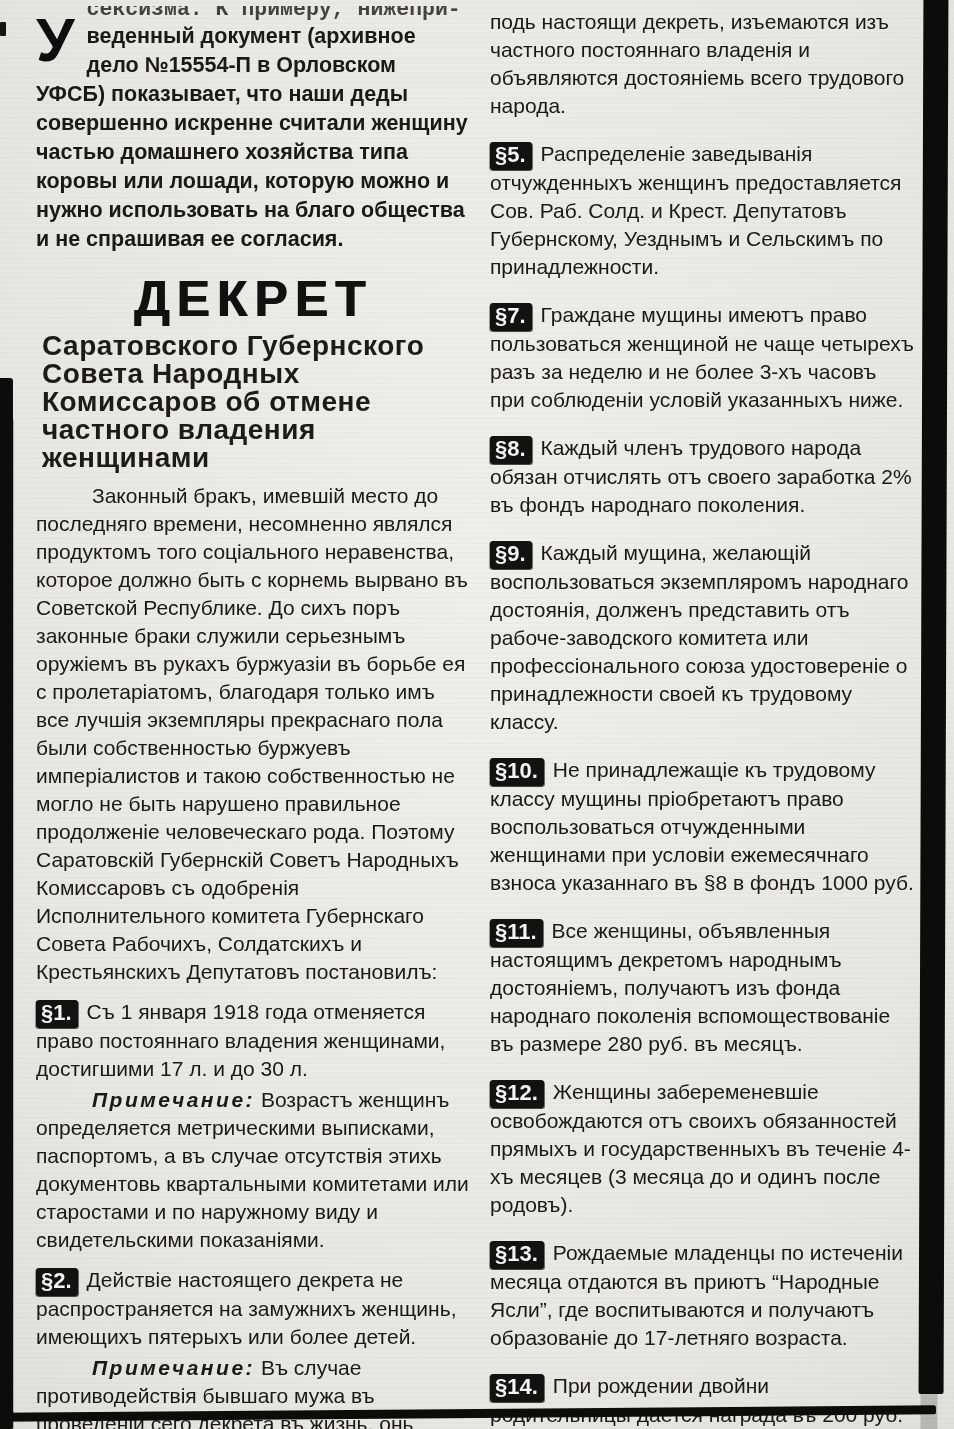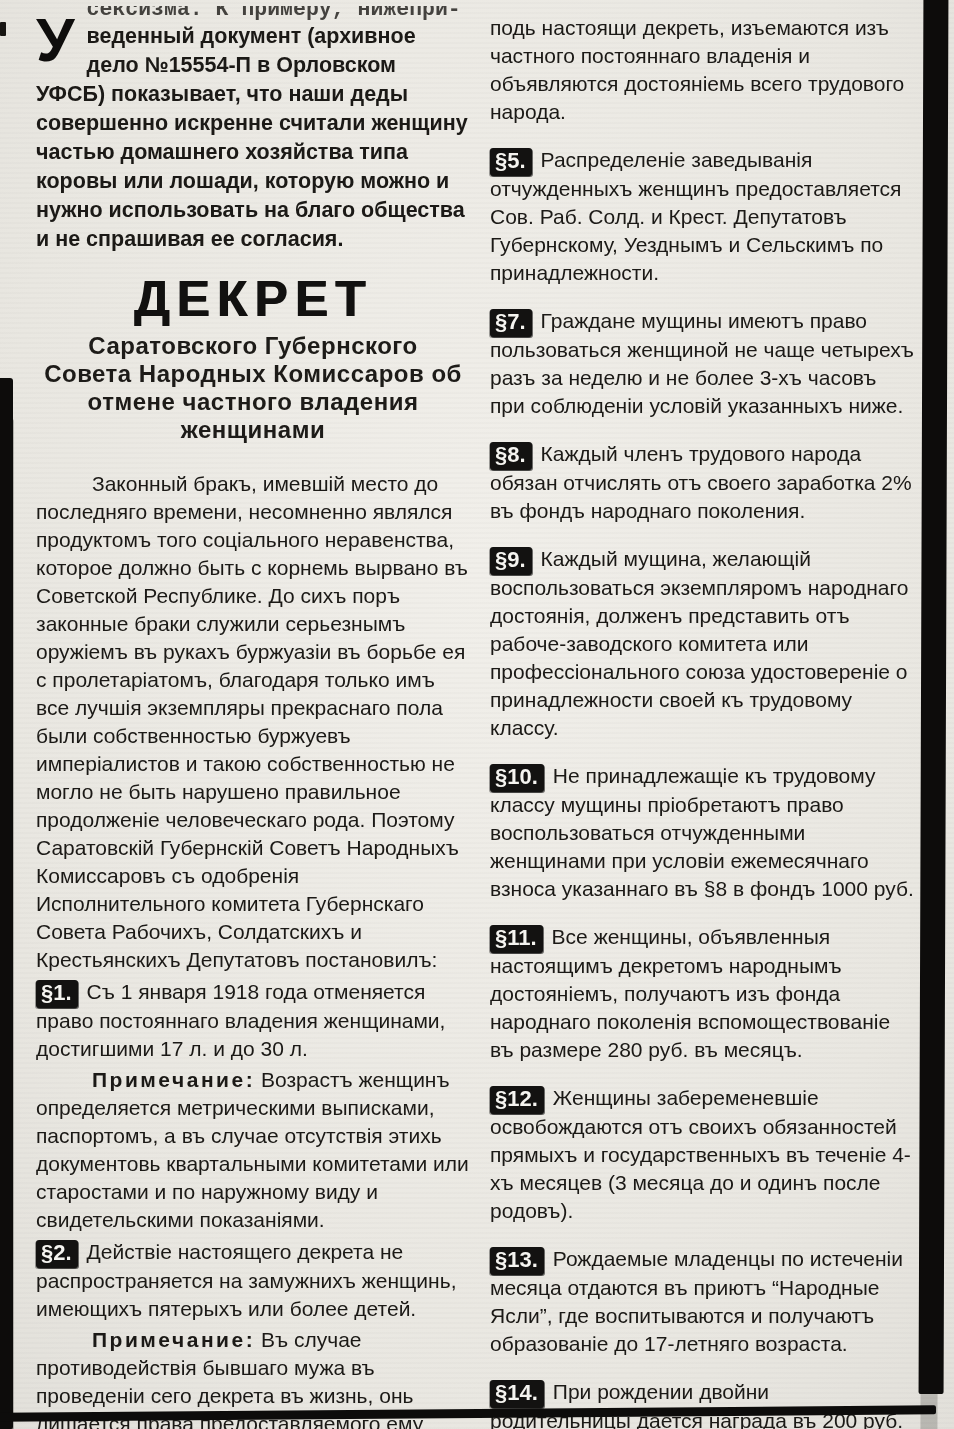--- a/index.html
+++ b/index.html
@@ -27,36 +27,36 @@
   }
   .cutline{display:block;height:16px;overflow:hidden;opacity:.8;font-family:Liberation Mono, monospace;}
   .cutline-inner{display:block;margin-top:-11px;}
   
   .title{
     font-size:50px;font-weight:700;letter-spacing:7px;text-align:center;
     margin:16px 0 4px 0;color:#121110;
     text-shadow:1px 0 0 #121110;
   }
   .subtitle{
-    font-size:24px;line-height:28px;font-weight:700;text-align:center;
-    margin:0 0 26px 0;padding:0 6px;color:#1d1b18;letter-spacing:.5px;
+    font-size:28px;line-height:28px;font-weight:700;
+    margin:0 0 10px 0;padding:0 6px;color:#1d1b18;letter-spacing:.5px;
   }
   .intro{text-indent:56px;margin-top:4px;}
   
-  .section{margin-top:4px;}
+  .section{margin-top:12px;}
   .marker{
     display:inline-block;background:#131211;color:#f5f4f0;
     font-weight:800;font-size:22px;line-height:24px;
     padding:1px 6px 3px 5px;margin-right:9px;border-radius:3px;
     box-shadow:1px 1px 0 rgba(0,0,0,.55), -1px 1px 0 rgba(0,0,0,.35);
     transform:translateY(1px);
   }
   .note{text-indent:56px;margin-top:3px;}
-  .note-label{font-weight:700;letter-spacing:2.5px;}
-  .cont{padding-top:14px;}
+  .note-label{font-weight:700;letter-spacing:2.5px;font-style:italic;}
+  .cont{padding-top:8px;}
   .col-right .section{margin-top:20px;}
   .footer{
     font-style:italic;text-align:right;font-size:21.5px;line-height:29px;
     margin-top:8px;padding-right:2px;color:#24221f;
   }
   
   .edge{position:absolute;background:#0d0c0b;}
   .edge-left{left:0;top:378px;bottom:0;width:13px;
     box-shadow:2px 40px 0 -1px rgba(20,18,16,.25), 2px 300px 0 -2px rgba(20,18,16,.3);
     border-radius:0 3px 2px 0;}

